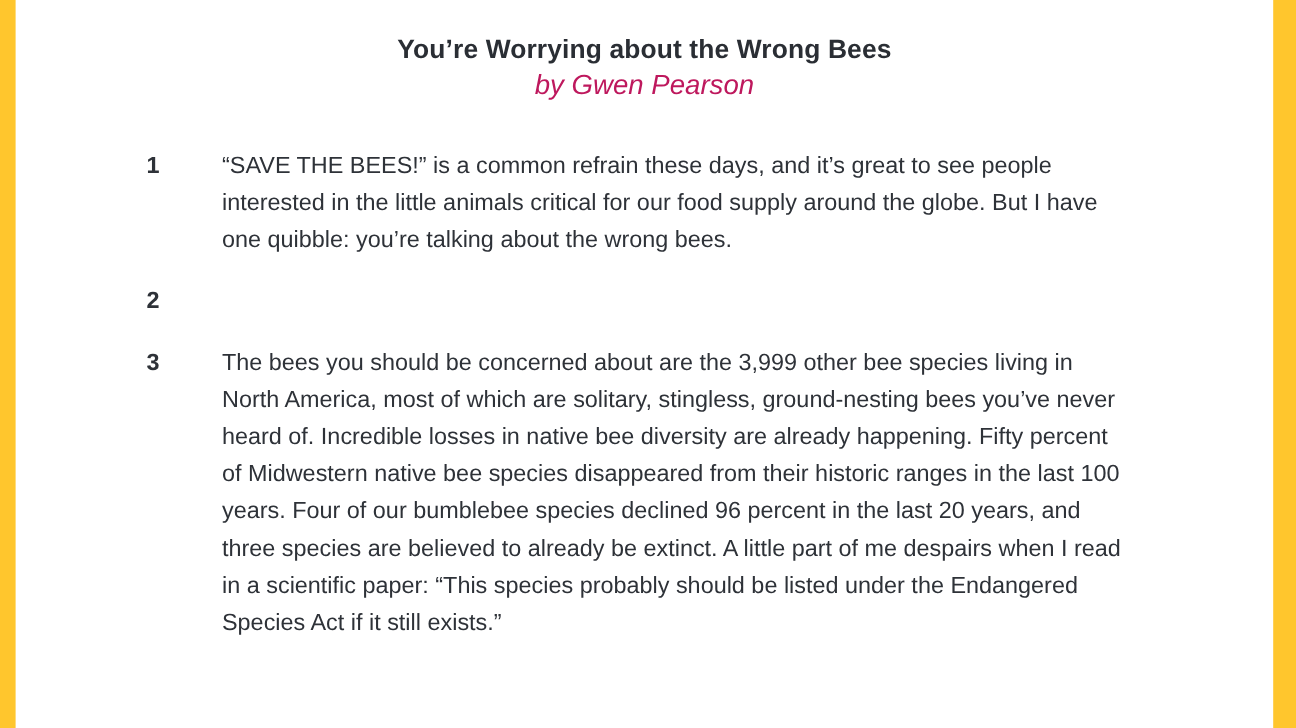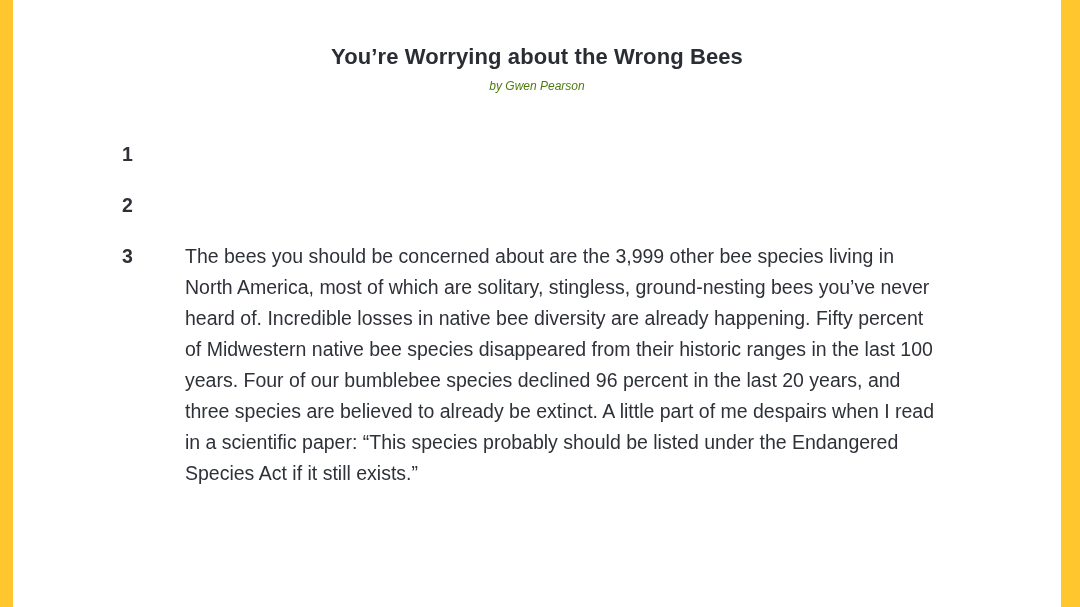--- a/index.html
+++ b/index.html
@@ -22,35 +22,35 @@
   .edge-left  { left: 0;  width: 13px; }
   .edge-right { right: 0; width: 19px; }
   .content {
     position: absolute;
     left: 13px;
     right: 19px;
     top: 0;
     bottom: 0;
   }
   .title {
-    margin-top: 43px;
+    margin-top: 27px;
     text-align: center;
     font-size: 22px;
     line-height: 28px;
     font-weight: 700;
     letter-spacing: 0.1px;
     color: #2a2e34;
   }
   .byline {
     margin-top: 2px;
     text-align: center;
     font-style: italic;
-    font-size: 12px;
+    font-size: 23px;
     line-height: 26px;
-    color: #4d7c0f;
+    color: #be185d;
   }
   .paragraphs { margin-top: 40px; }
   .para {
     display: flex;
     align-items: flex-start;
     padding-left: 109px;
     font-size: 19.5px;
     line-height: 31px;
   }
   .para + .para { margin-top: 20px; }
@@ -72,20 +72,21 @@
   <div class="edge edge-left" style="background: rgb(255, 198, 45);"></div>
   <div class="edge edge-right" style="background: rgb(255, 198, 45);"></div>
 
   <div class="content">
     <h1 class="title">You’re Worrying about the Wrong Bees</h1>
     <div class="byline">by Gwen Pearson</div>
 
     <div class="paragraphs">
       <div class="para">
         <div class="para-num">1</div>
+        <div class="para-text"><span>“SAVE THE BEES!” is a common refrain these days, and it’s great to see people interested in the little animals critical for our food supply around the globe. But I have one quibble: you’re talking about the wrong bees.</span></div>
       </div>
       <div class="para">
         <div class="para-num">2</div>
       </div>
       <div class="para">
         <div class="para-num">3</div>
         <div class="para-text"><span>The bees you should be concerned about are the 3,999 other bee species living in North America, most of which are solitary, stingless, ground-nesting bees you’ve never heard of. Incredible losses in native bee diversity are already happening. Fifty percent of Midwestern native bee species disappeared from their historic ranges in the last 100 years. Four of our bumblebee species declined 96 percent in the last 20 years, and three species are believed to already be extinct. A little part of me despairs when I read in a scientific paper: “This species probably should be listed under the Endangered Species Act if it still exists.”</span></div>
       </div>
     </div>
   </div>

